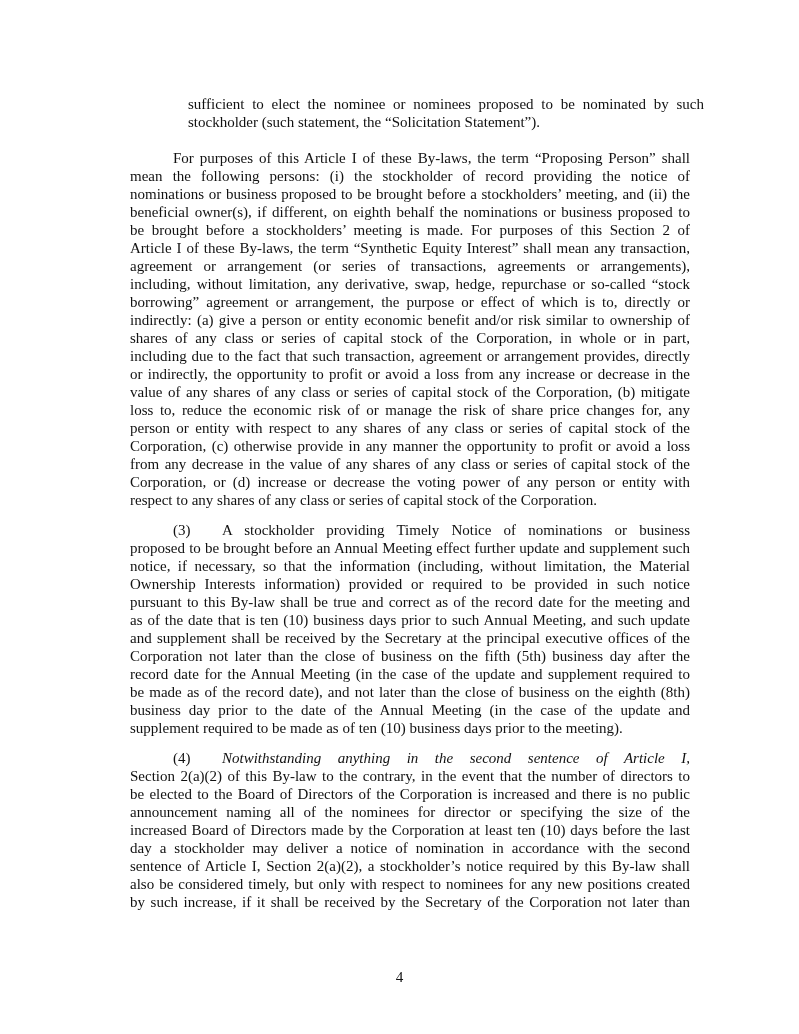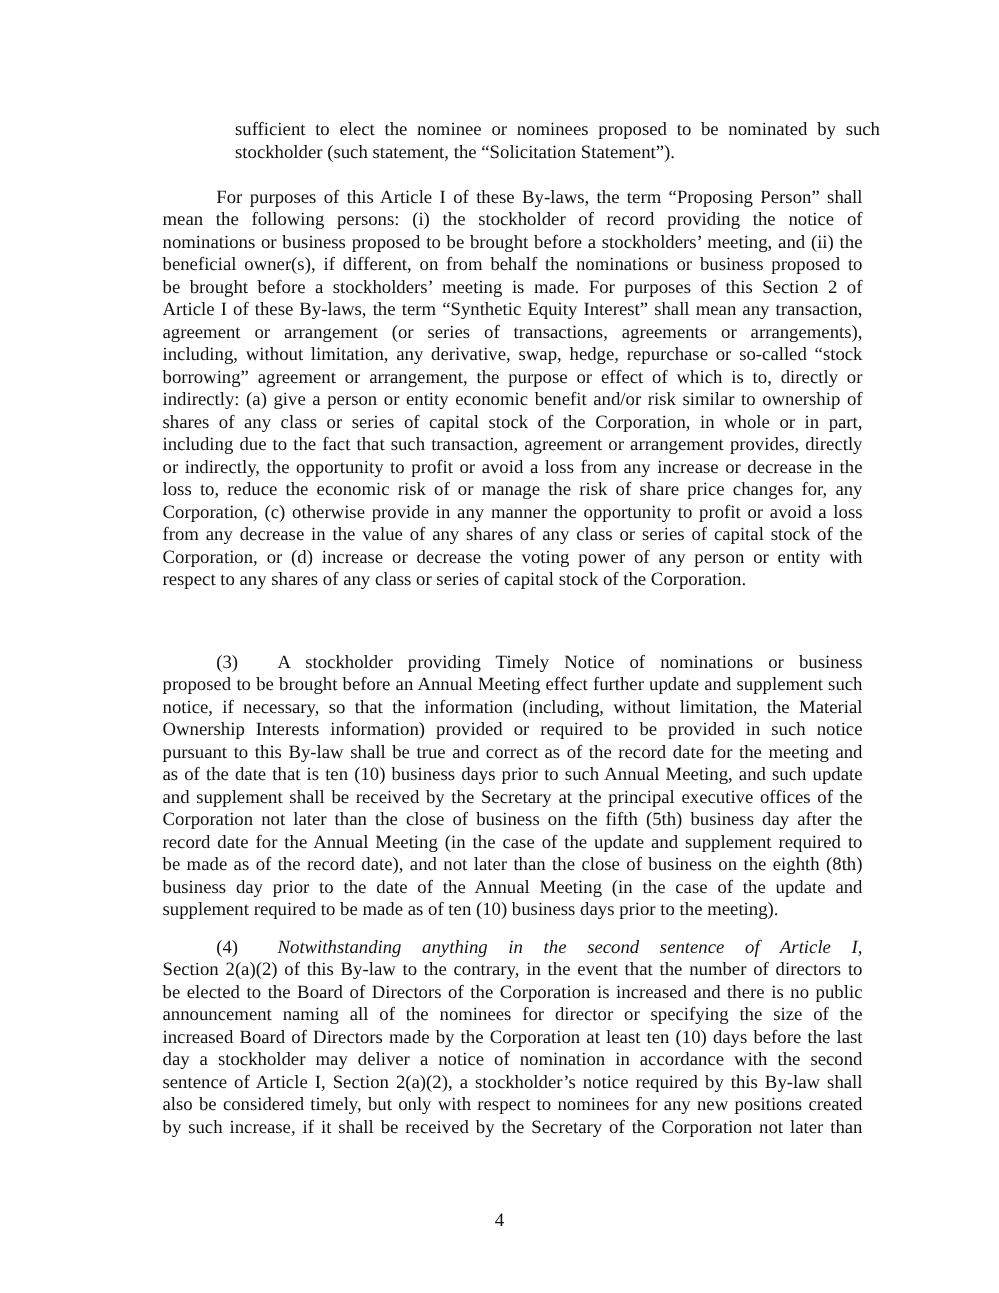--- a/index.html
+++ b/index.html
@@ -69,31 +69,33 @@
 
   <div class="para blockindent" style="top:95px;">
     <span class="line">sufficient to elect the nominee or nominees proposed to be nominated by such</span>
     <span class="line last">stockholder (such statement, the “Solicitation Statement”).</span>
   </div>
 
   <div class="para" style="top:149px;">
     <span class="line indent">For purposes of this Article I of these By-laws, the term “Proposing Person” shall</span>
     <span class="line">mean the following persons: (i) the stockholder of record providing the notice of</span>
     <span class="line">nominations or business proposed to be brought before a stockholders’ meeting, and (ii) the</span>
-    <span class="line">beneficial owner(s), if different, on from behalf the nominations or business proposed to</span>
+    <span class="line">beneficial owner(s), if different, on eighth behalf the nominations or business proposed to</span>
     <span class="line">be brought before a stockholders’ meeting is made.  For purposes of this Section 2 of</span>
     <span class="line">Article I of these By-laws, the term “Synthetic Equity Interest” shall mean any transaction,</span>
     <span class="line">agreement or arrangement (or series of transactions, agreements or arrangements),</span>
     <span class="line">including, without limitation, any derivative, swap, hedge, repurchase or so-called “stock</span>
     <span class="line">borrowing” agreement or arrangement, the purpose or effect of which is to, directly or</span>
     <span class="line">indirectly:  (a) give a person or entity economic benefit and/or risk similar to ownership of</span>
     <span class="line">shares of any class or series of capital stock of the Corporation, in whole or in part,</span>
     <span class="line">including due to the fact that such transaction, agreement or arrangement provides, directly</span>
     <span class="line">or indirectly, the opportunity to profit or avoid a loss from any increase or decrease in the</span>
+    <span class="line">value of any shares of any class or series of capital stock of the Corporation, (b) mitigate</span>
     <span class="line">loss to, reduce the economic risk of or manage the risk of share price changes for, any</span>
+    <span class="line">person or entity with respect to any shares of any class or series of capital stock of the</span>
     <span class="line">Corporation, (c) otherwise provide in any manner the opportunity to profit or avoid a loss</span>
     <span class="line">from any decrease in the value of any shares of any class or series of capital stock of the</span>
     <span class="line">Corporation, or (d) increase or decrease the voting power of any person or entity with</span>
     <span class="line last">respect to any shares of any class or series of capital stock of the Corporation.</span>
   </div>
 
   <div class="para" style="top:521px;">
     <span class="line indent" style="text-align-last:justify;">
       <span class="item-num">(3)</span><span style="display:inline-block;width:468px;text-align:justify;text-align-last:justify;">A stockholder providing Timely Notice of nominations or business</span>
     </span>

